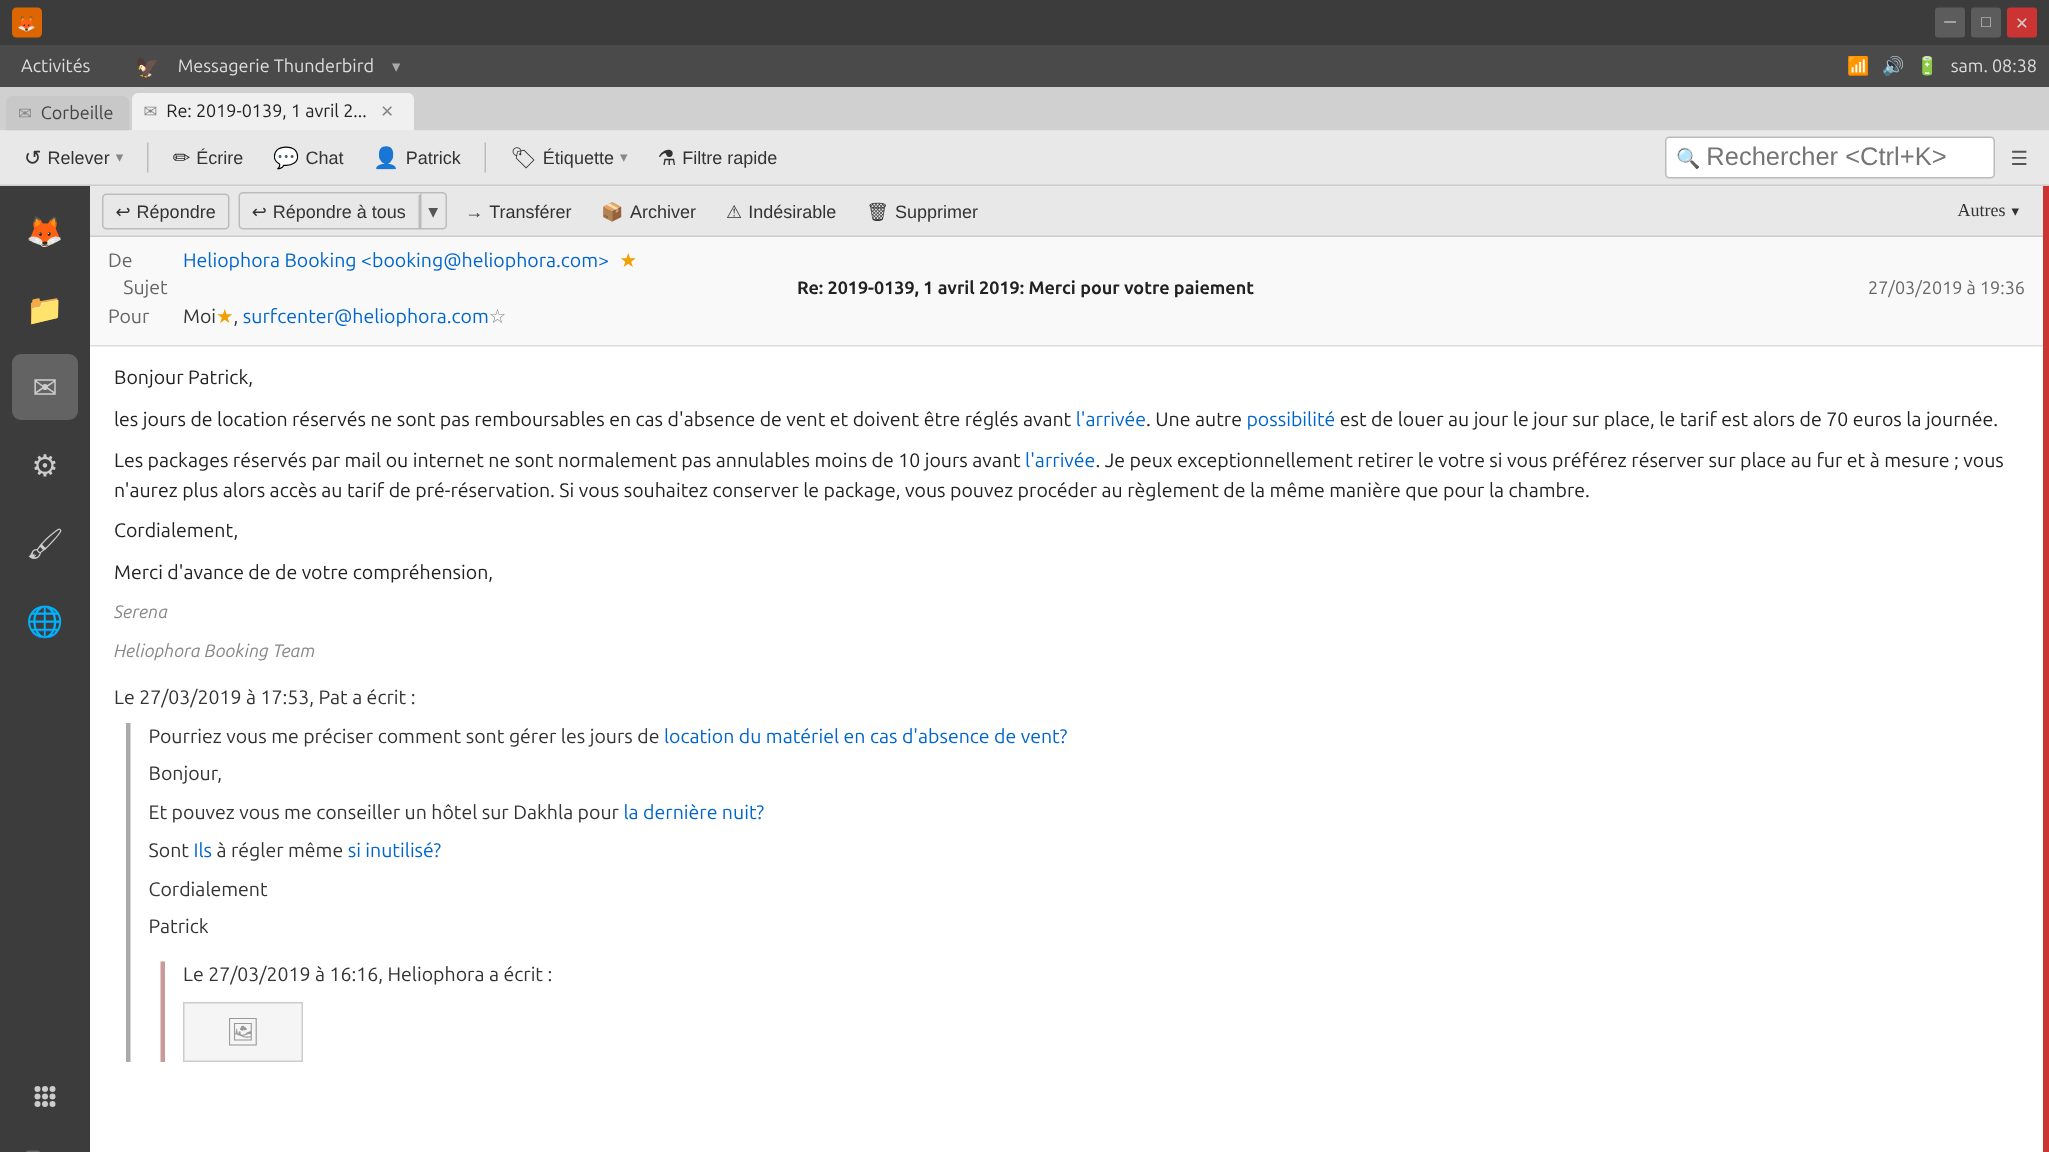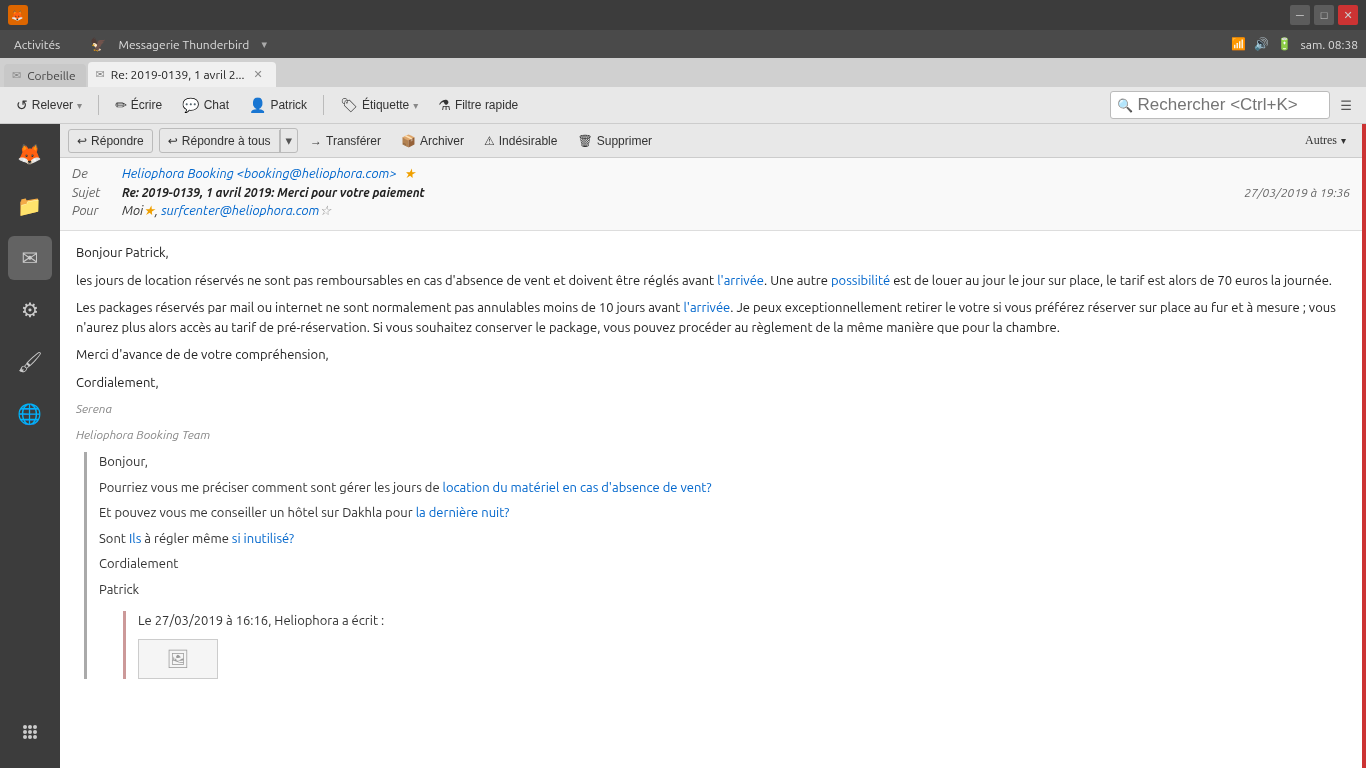--- a/index.html
+++ b/index.html
@@ -165,34 +165,33 @@
       display: flex;
       flex-direction: column;
       overflow: hidden;
     }
 
     
     .email-headers {
       padding: 8px 12px;
       border-bottom: 1px solid #ddd;
       background: #f9f9f9;
-      font-style: italic;
     }
     .email-header-row {
       display: flex;
       align-items: baseline;
       margin-bottom: 4px;
       font-size: 13px;
     }
     .header-label { color: #666; width: 50px; flex-shrink: 0; }
     .header-value { color: #333; flex: 1; }
     .header-value a { color: #0066cc; text-decoration: none; }
     .header-value .star { color: #f0a000; margin-left: 4px; }
     .header-date { color: #666; font-size: 12px; }
-    .subject-row { display: flex; align-items: baseline; justify-content: space-between; }
+    .subject-row { display: flex; align-items: baseline; justify-content: space-between; text-align: center; }
     .subject-text { font-weight: bold; font-size: 12px; color: #222; flex: 1; }
 
     
     .email-body {
       flex: 1;
       padding: 12px 16px;
       overflow-y: auto;
       font-size: 13px;
       line-height: 1.5;
       color: #222;
@@ -205,21 +204,21 @@
       border-left: 3px solid #aaa;
       padding-left: 12px;
       color: #333;
       margin-left: 8px;
     }
     .quoted-block p { margin-bottom: 6px; }
     .quoted-block .blue-link { color: #0066cc; }
     .nested-quote {
       border-left: 3px solid #cc9999;
       padding-left: 12px;
-      margin-left: 24px;
+      margin-left: 8px;
       margin-top: 12px;
     }
     .img-placeholder {
       width: 80px; height: 40px;
       border: 1px solid #ccc;
       background: #f5f5f5;
       display: flex; align-items: center; justify-content: center;
       color: #999; font-size: 18px;
       margin: 8px 0;
     }
@@ -408,32 +407,33 @@
           Une autre <span class="blue-link">possibilité</span>
           est de louer au jour le jour sur place, le tarif est alors de 70 euros la journée.
         </p>
         <p>
           Les packages réservés par mail ou  internet ne sont normalement pas annulables moins de 10 jours avant
           <span class="blue-link">l'arrivée</span>.
           Je peux exceptionnellement retirer le votre si vous préférez réserver sur place au fur et à mesure ;
           vous n'aurez plus alors accès au tarif de pré-réservation. Si vous souhaitez conserver le package,
           vous pouvez procéder au règlement de la même manière que pour la chambre.
         </p>
+        <p>Cordialement,</p>
         <p>Merci d'avance de de votre compréhension,</p>
-        <p>Cordialement,</p>
         <p class="signature">Serena</p>
         <p class="signature">Heliophora Booking Team</p>
 
+        <p class="quoted-header">Le 27/03/2019 à 17:53, Pat a écrit :</p>
 
         <div class="quoted-block">
-          <p>Bonjour,</p>
           <p>
             Pourriez vous me préciser comment sont gérer les jours de
             <span class="blue-link">location du matériel en cas d'absence de vent?</span>
           </p>
+          <p>Bonjour,</p>
           <p>
             Et pouvez vous me conseiller un hôtel sur Dakhla pour
             <span class="blue-link">la dernière nuit?</span>
           </p>
           <p>
             Sont <span class="blue-link">Ils</span> à régler même
             <span class="blue-link">si inutilisé?</span>
           </p>
           <p>Cordialement</p>
           <p>Patrick</p>

